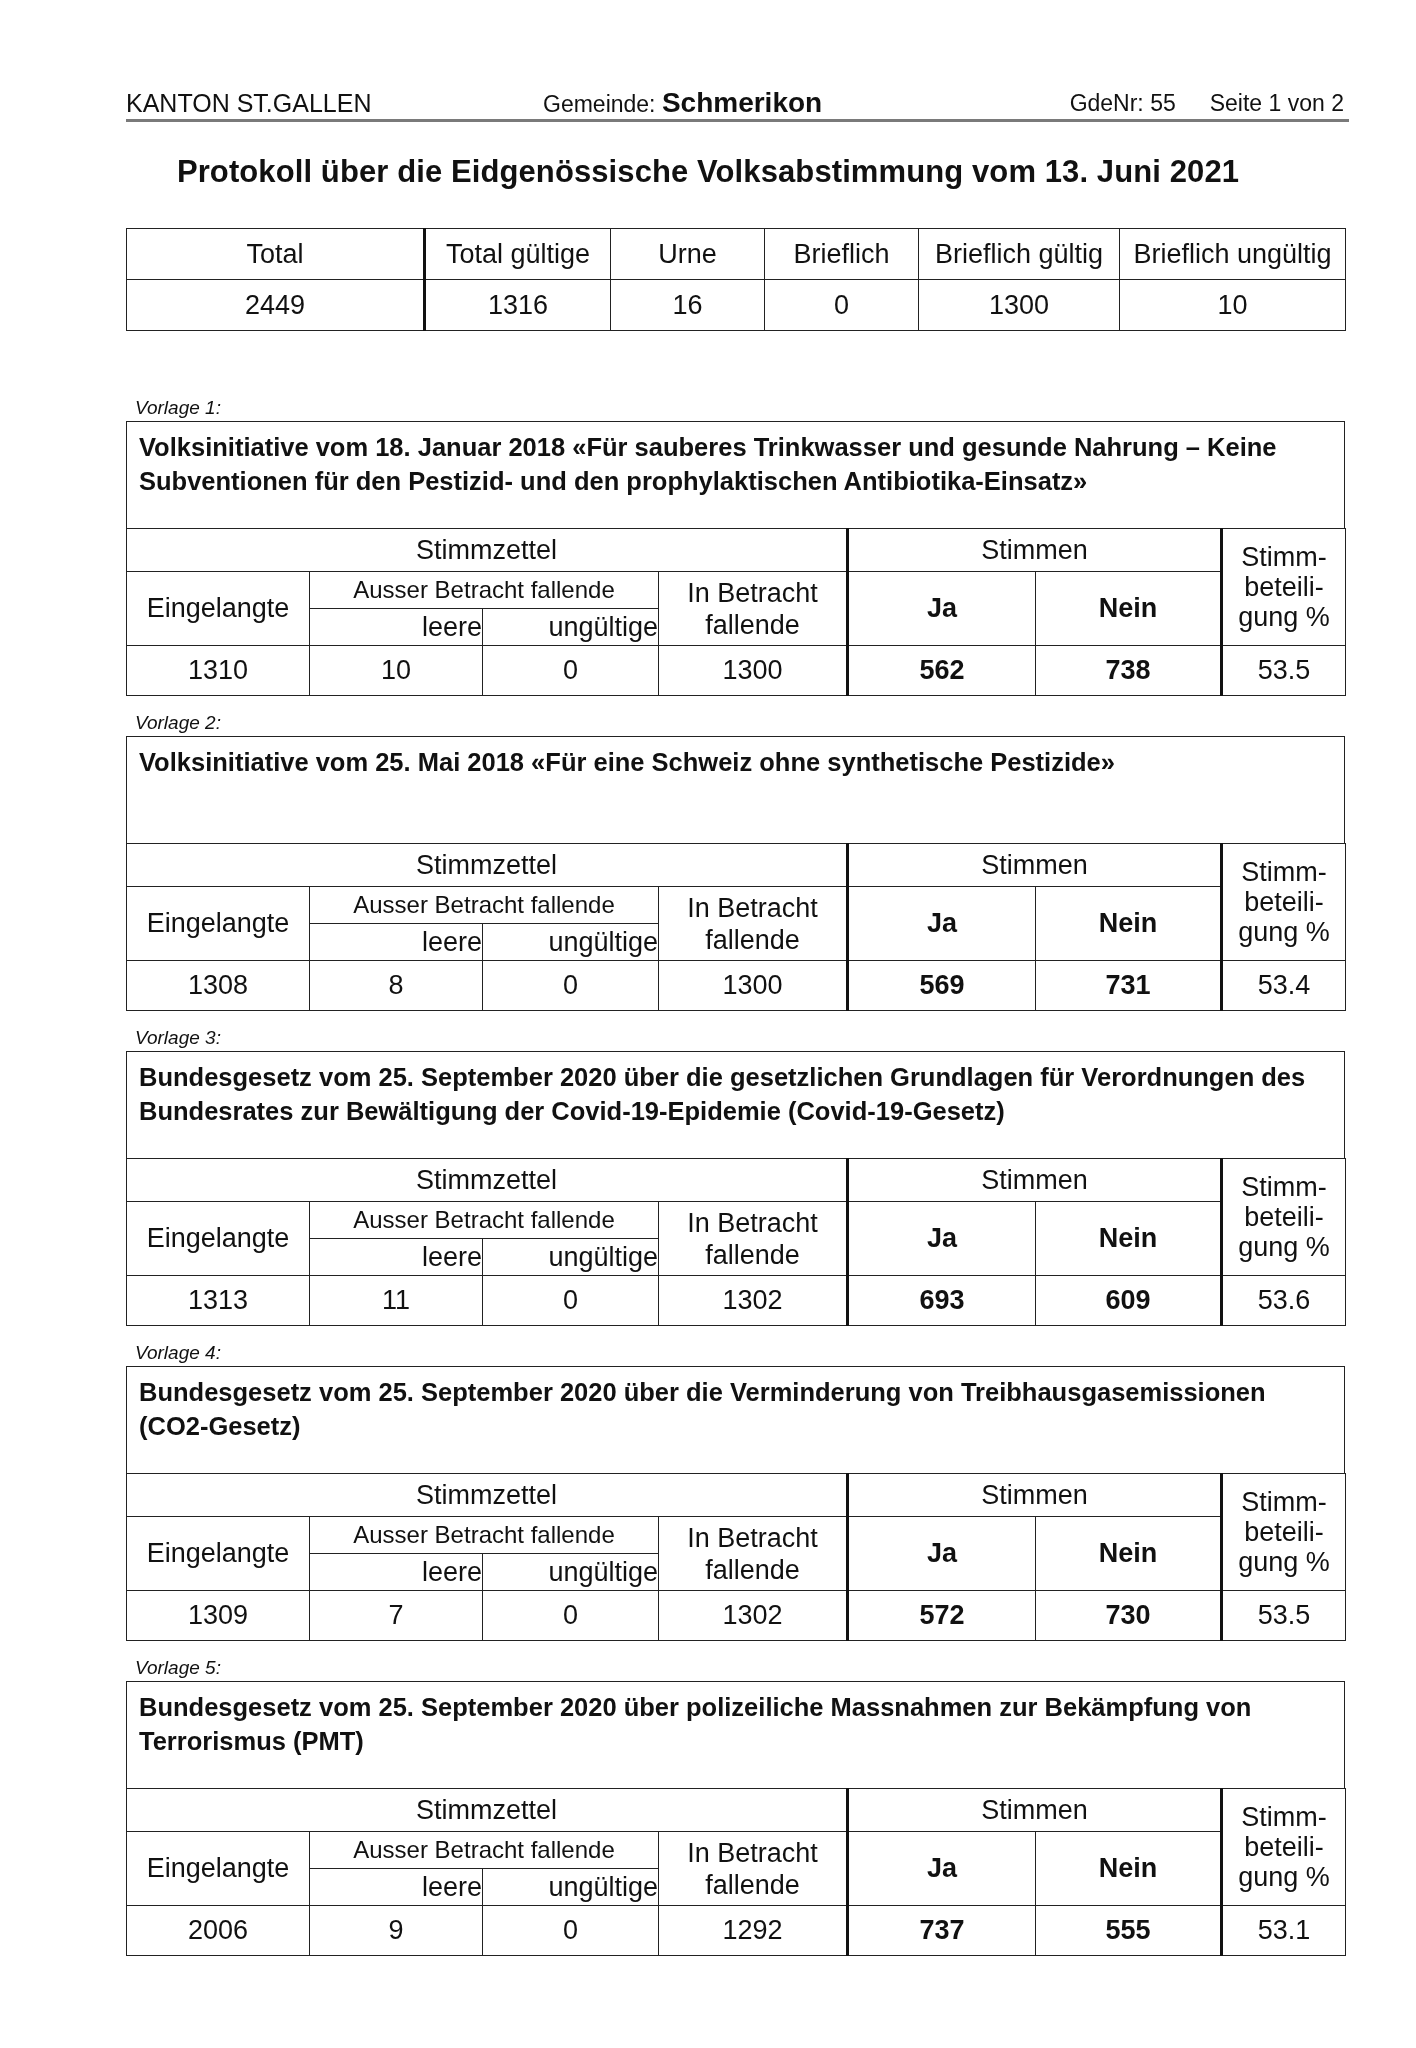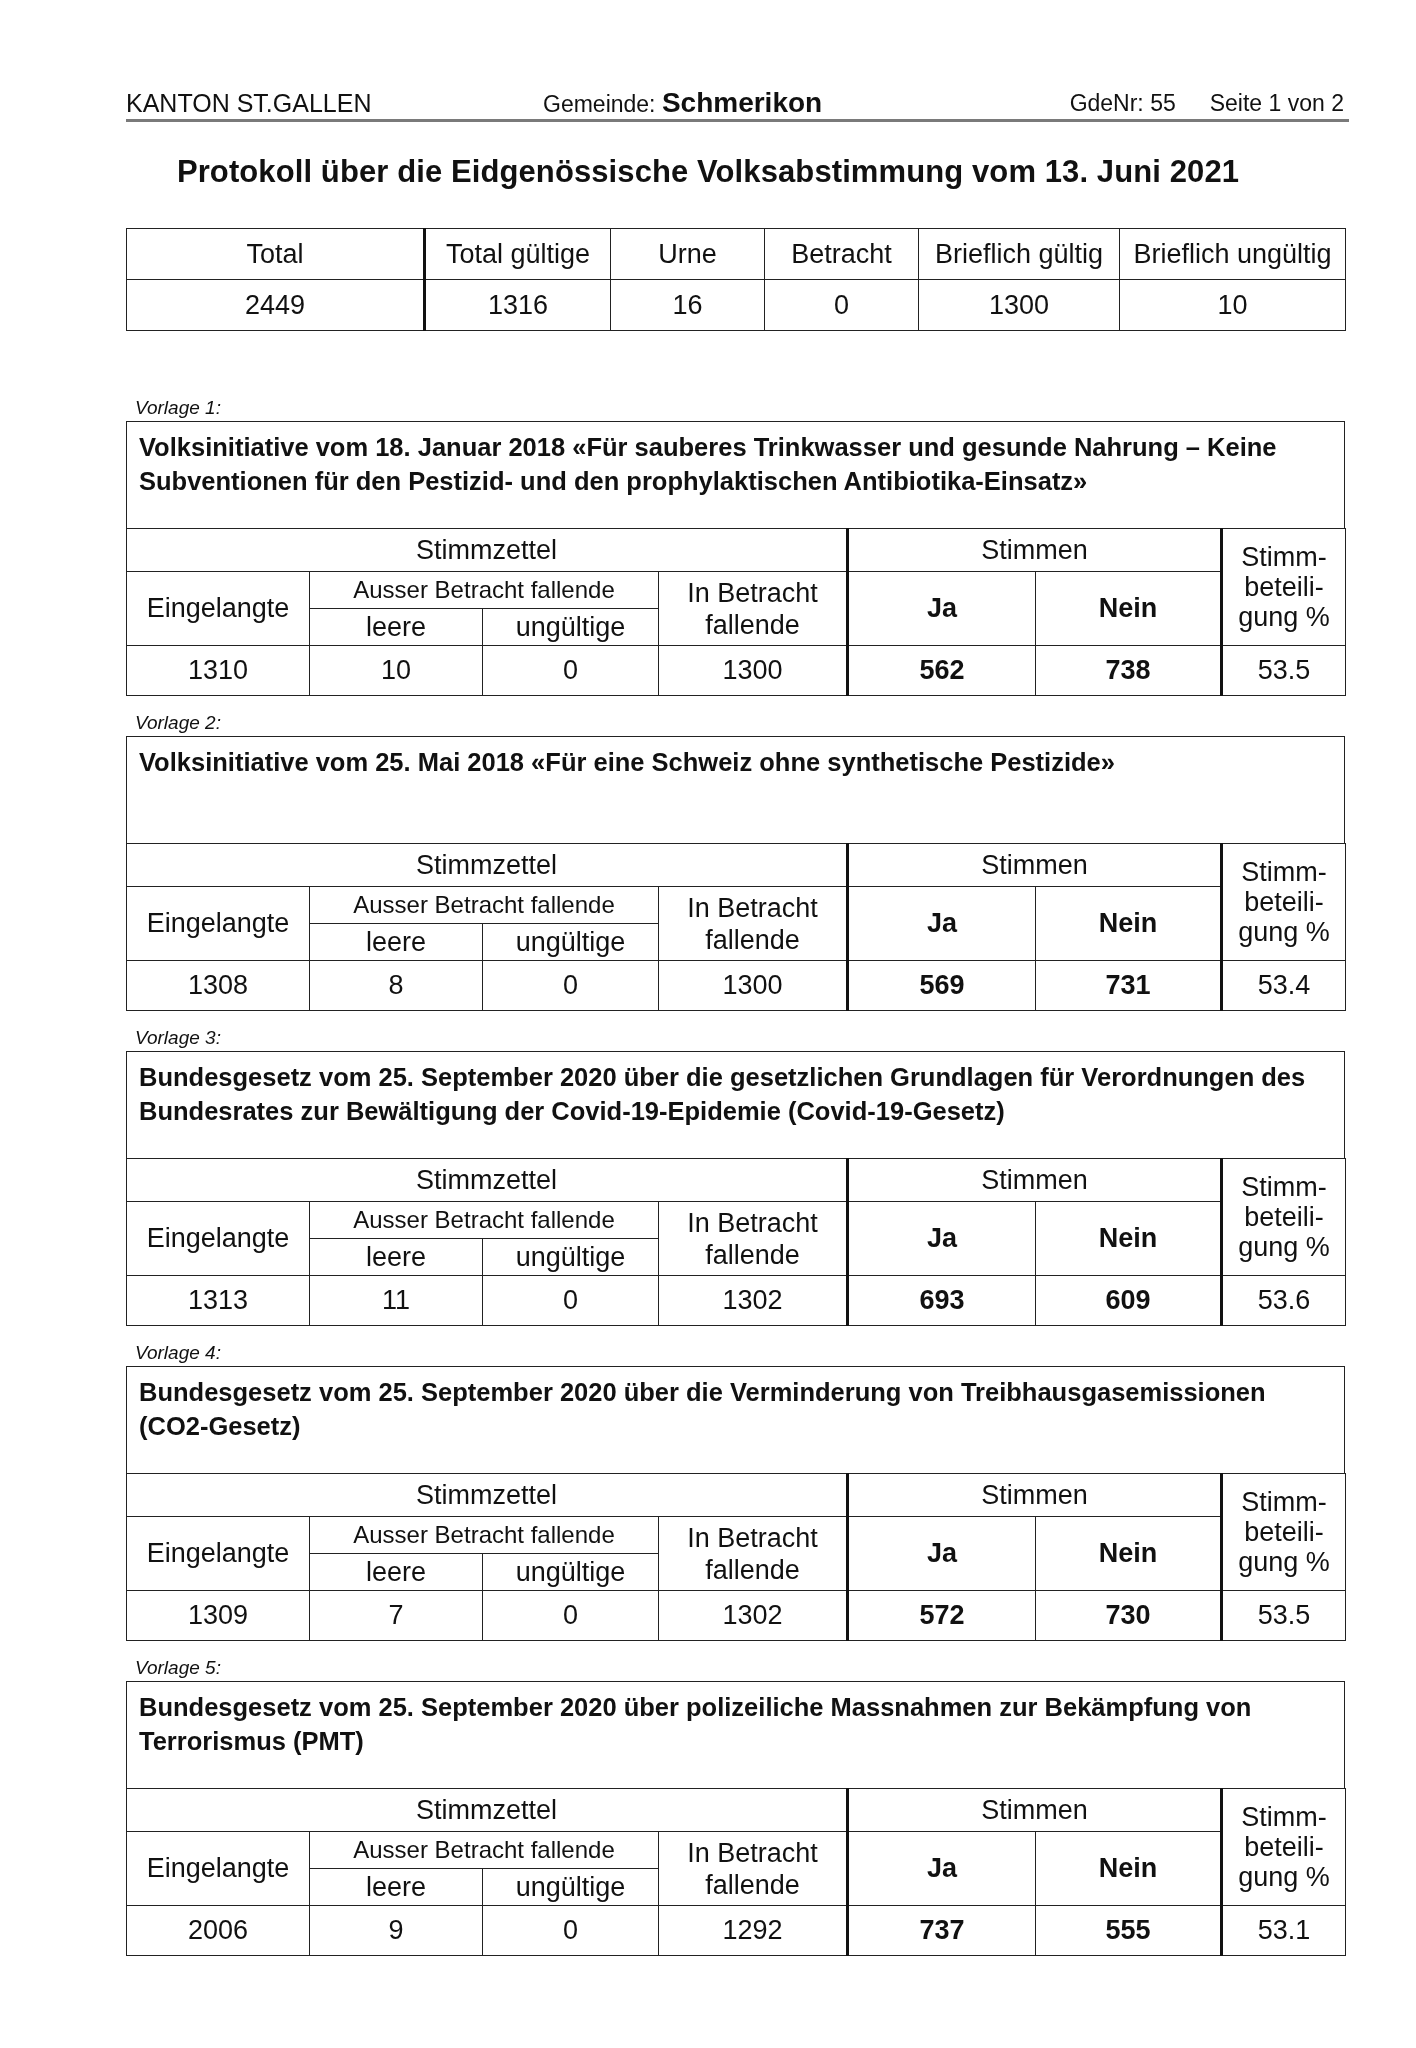--- a/index.html
+++ b/index.html
@@ -27,21 +27,21 @@
   .vlabel { position: absolute; left: 9px; top: -24px; font-style: italic; font-size: 19px; line-height: 22px; background: #fff; padding-right: 2px; }
   .vbox { position: absolute; left: 0; top: 0; width: 1219px; border: 1.5px solid #222; border-bottom: none; height: 107px; box-sizing: border-box; }
   .vtitle { position: absolute; left: 12px; top: 8px; right: 10px; font-weight: bold; font-size: 25.5px; line-height: 34px; }
   .vtable { position: absolute; left: 0; top: 107px; width: 1219px; }
   .vtable td { font-size: 27px; }
   .vtable .small { font-size: 24px; }
   .vtable .bold { font-weight: bold; }
   .vtable .tl { border-left: 3px solid #111; }
   .r1 td { height: 42px; }
   .r2 td { height: 36px; }
-  .r3 td { height: 36px; }
+  .r3 td { height: 36px; text-align: right; }
   .r4 td { height: 49px; }
   .lh { line-height: 32px; }
   .lh2 { line-height: 30px; }
 </style>
 </head>
 <body>
 
 <div class="abs hdr hdr-canton">KANTON ST.GALLEN</div>
 <div class="abs hdr hdr-gem">
   <span>Gemeinde:</span>
@@ -61,21 +61,21 @@
       <col style="width:154px">
       <col style="width:154px">
       <col style="width:201px">
       <col style="width:226px">
   </colgroup>
   <tbody>
   <tr>
     <td>Total</td>
     <td class="thick-l">Total gültige</td>
     <td>Urne</td>
-    <td>Betracht</td>
+    <td>Brieflich</td>
     <td>Brieflich gültig</td>
     <td>Brieflich ungültig</td>
   </tr>
   <tr>
     <td>2449</td>
     <td class="thick-l">1316</td>
     <td>16</td>
     <td>0</td>
     <td>1300</td>
     <td>10</td>

